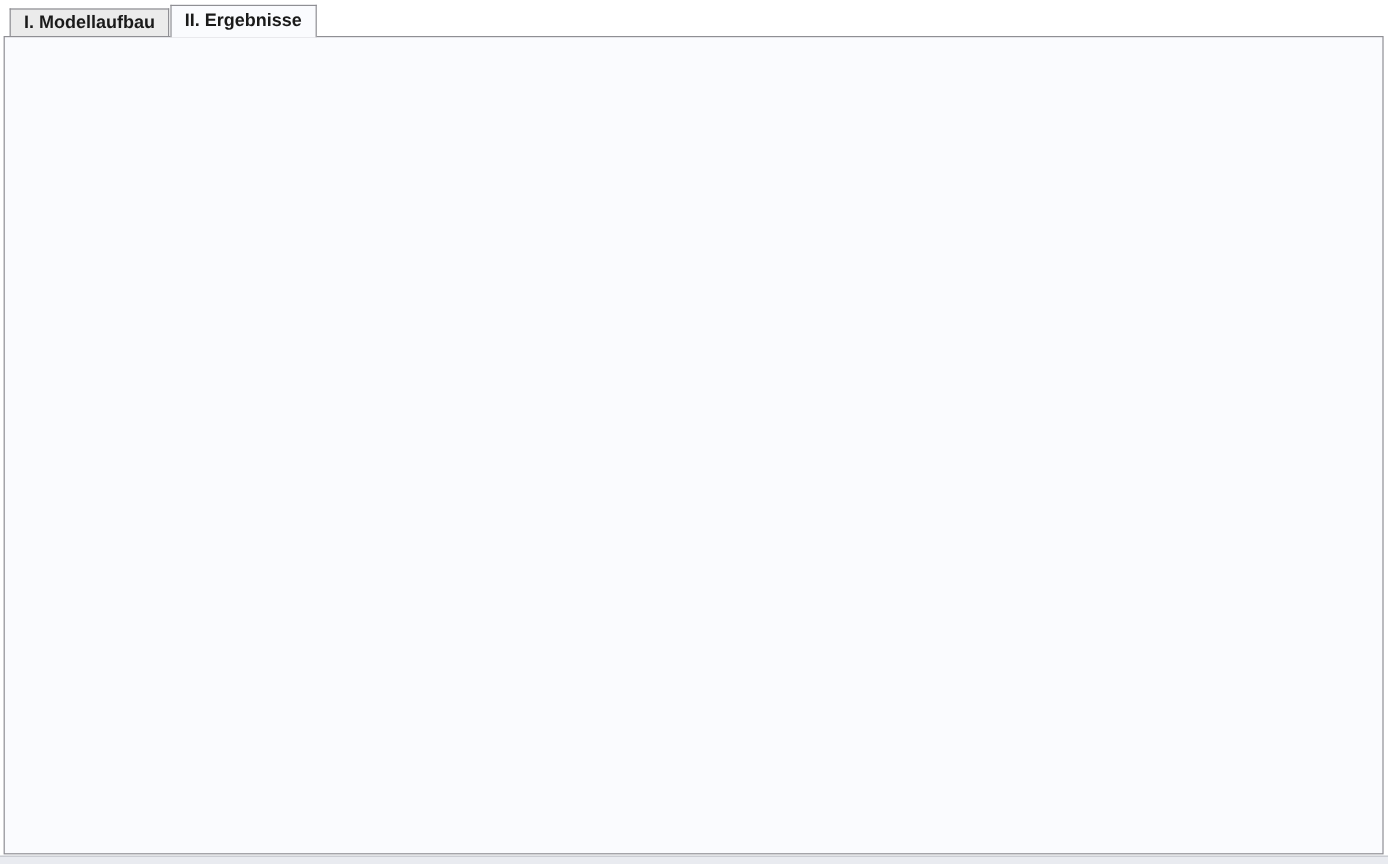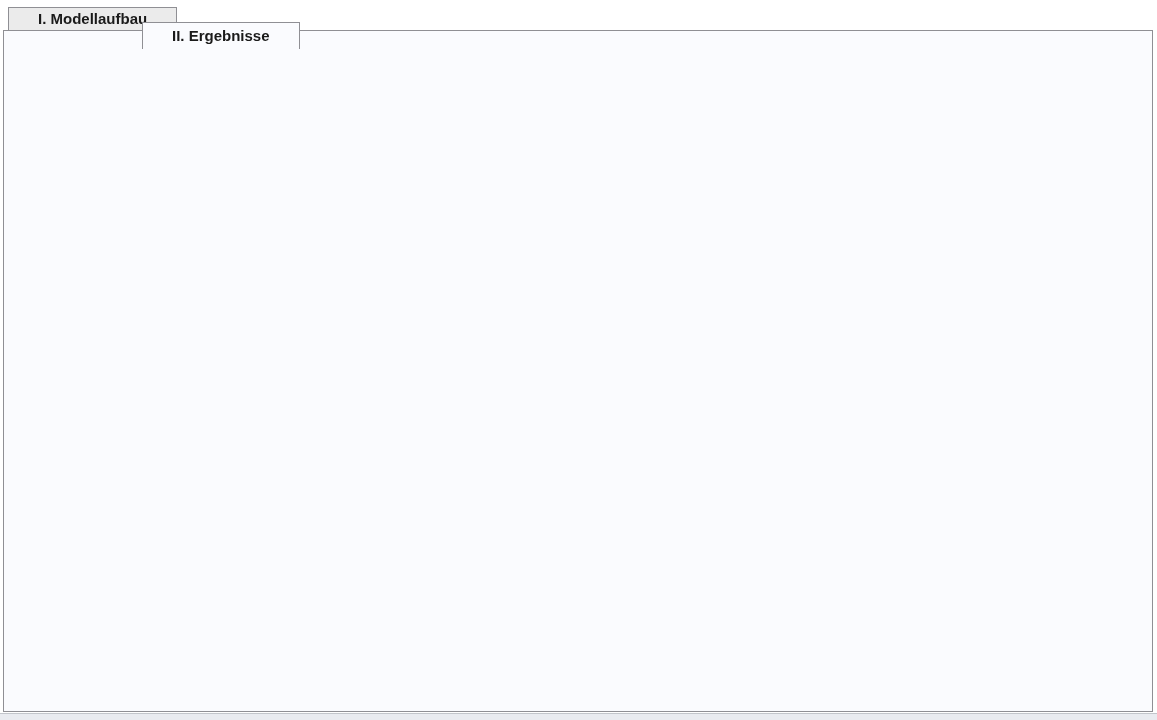--- a/index.html
+++ b/index.html
@@ -1,20 +1,20 @@
 <!DOCTYPE html>
 <html><head>
 <meta charset="utf-8">
 <style>
   * { margin:0; padding:0; box-sizing:border-box; }
   html,body { width:1157px; height:720px; background:#fff; font-family:"Liberation Sans", sans-serif; color:#1a1a1a; overflow:hidden; position:relative; }
 
   
-  .tab-top { position:absolute; top:7px; height:24px; line-height:22px; padding:0 29px; font-size:15px; font-weight:bold; border:1px solid #8f8f94; border-bottom:none; background:#ebebeb; z-index:5; }
-  .tab-top.active { top:22px; height:27px; line-height:25px; background:#fafbfe; z-index:7; }
+  .tab-top { position:absolute; top:7px; height:24px; line-height:22px; padding:0 11px; font-size:15px; font-weight:bold; border:1px solid #8f8f94; border-bottom:none; background:#ebebeb; z-index:5; }
+  .tab-top.active { top:4px; height:27px; line-height:25px; background:#fafbfe; z-index:7; }
 
   
   .page { position:absolute; left:3px; top:30px; width:1150px; height:682px; border:1px solid #8f8f94; background:#fafbfe; z-index:6; }
   .bottom-strip { position:absolute; left:0; top:713px; width:1157px; height:7px; background:#e9ebf0; border-top:1px solid #c2c5cb; }
 
   .sep { position:absolute; height:1px; background:#d6d6d6; }
   .lbl { position:absolute; font-size:12.5px; white-space:nowrap; }
   .head { position:absolute; font-size:15px; font-weight:bold; white-space:nowrap; }
   .uhead { position:absolute; font-size:14.5px; text-decoration:underline; white-space:nowrap; }
 

